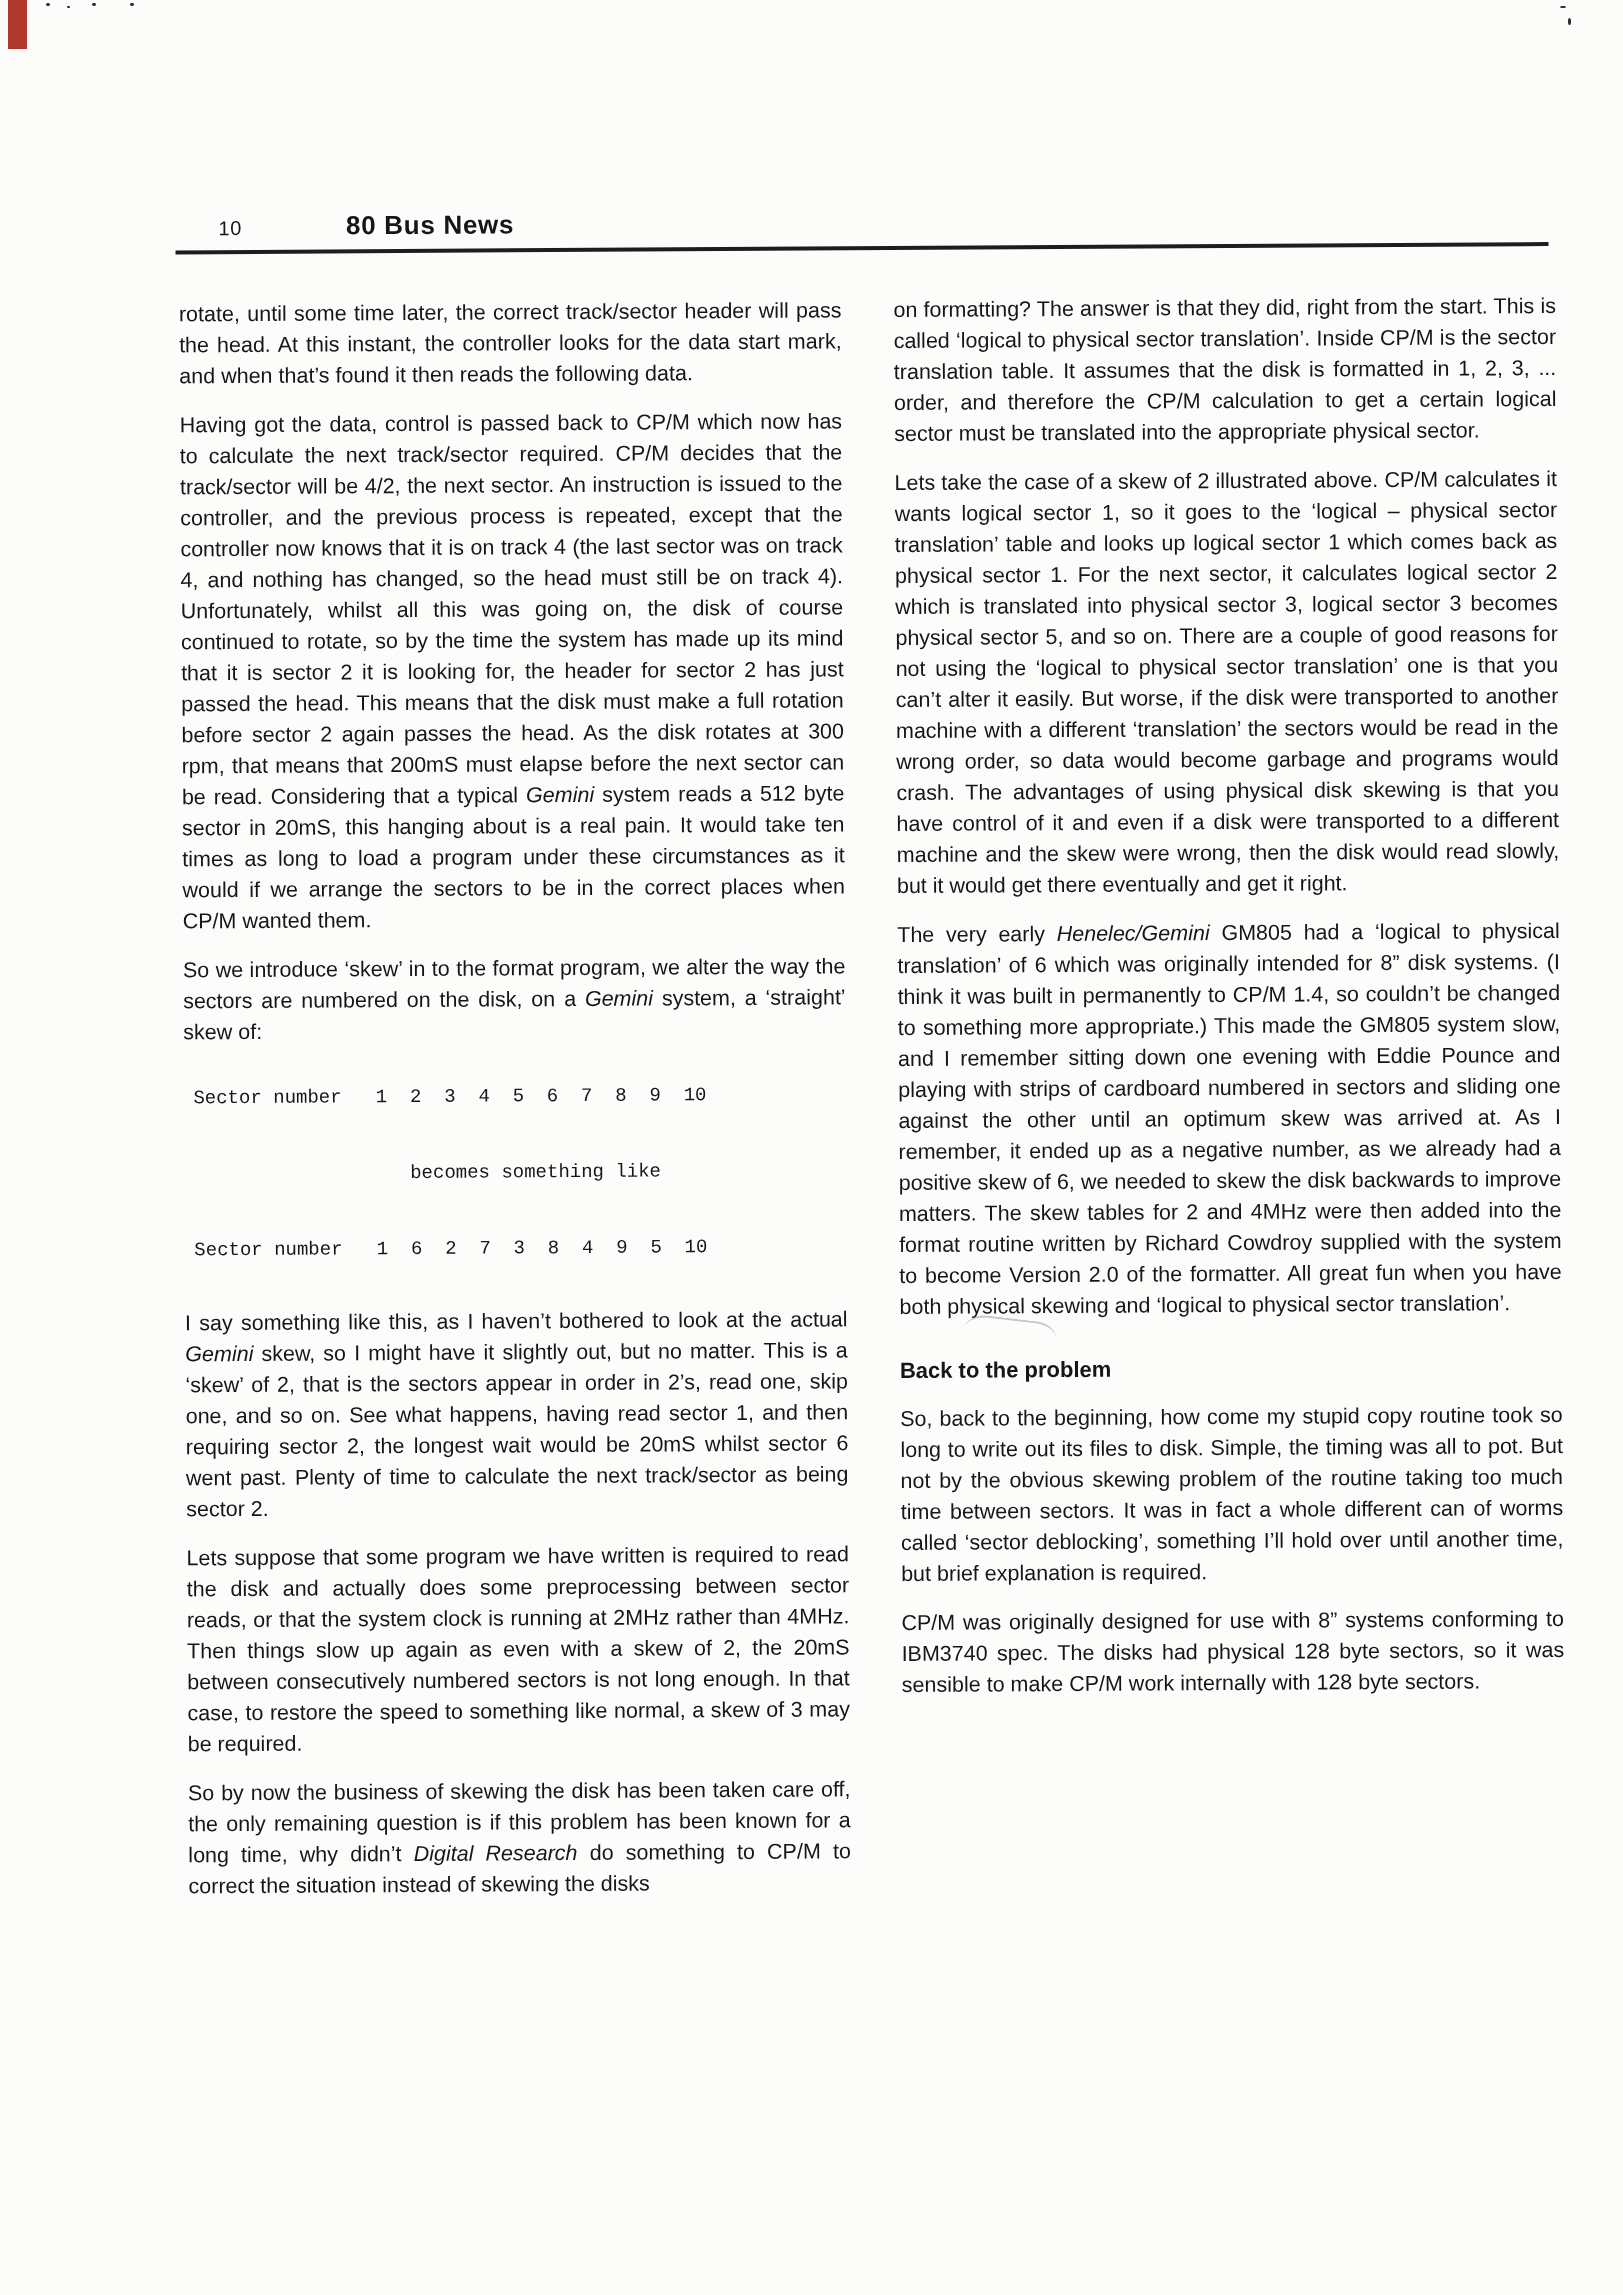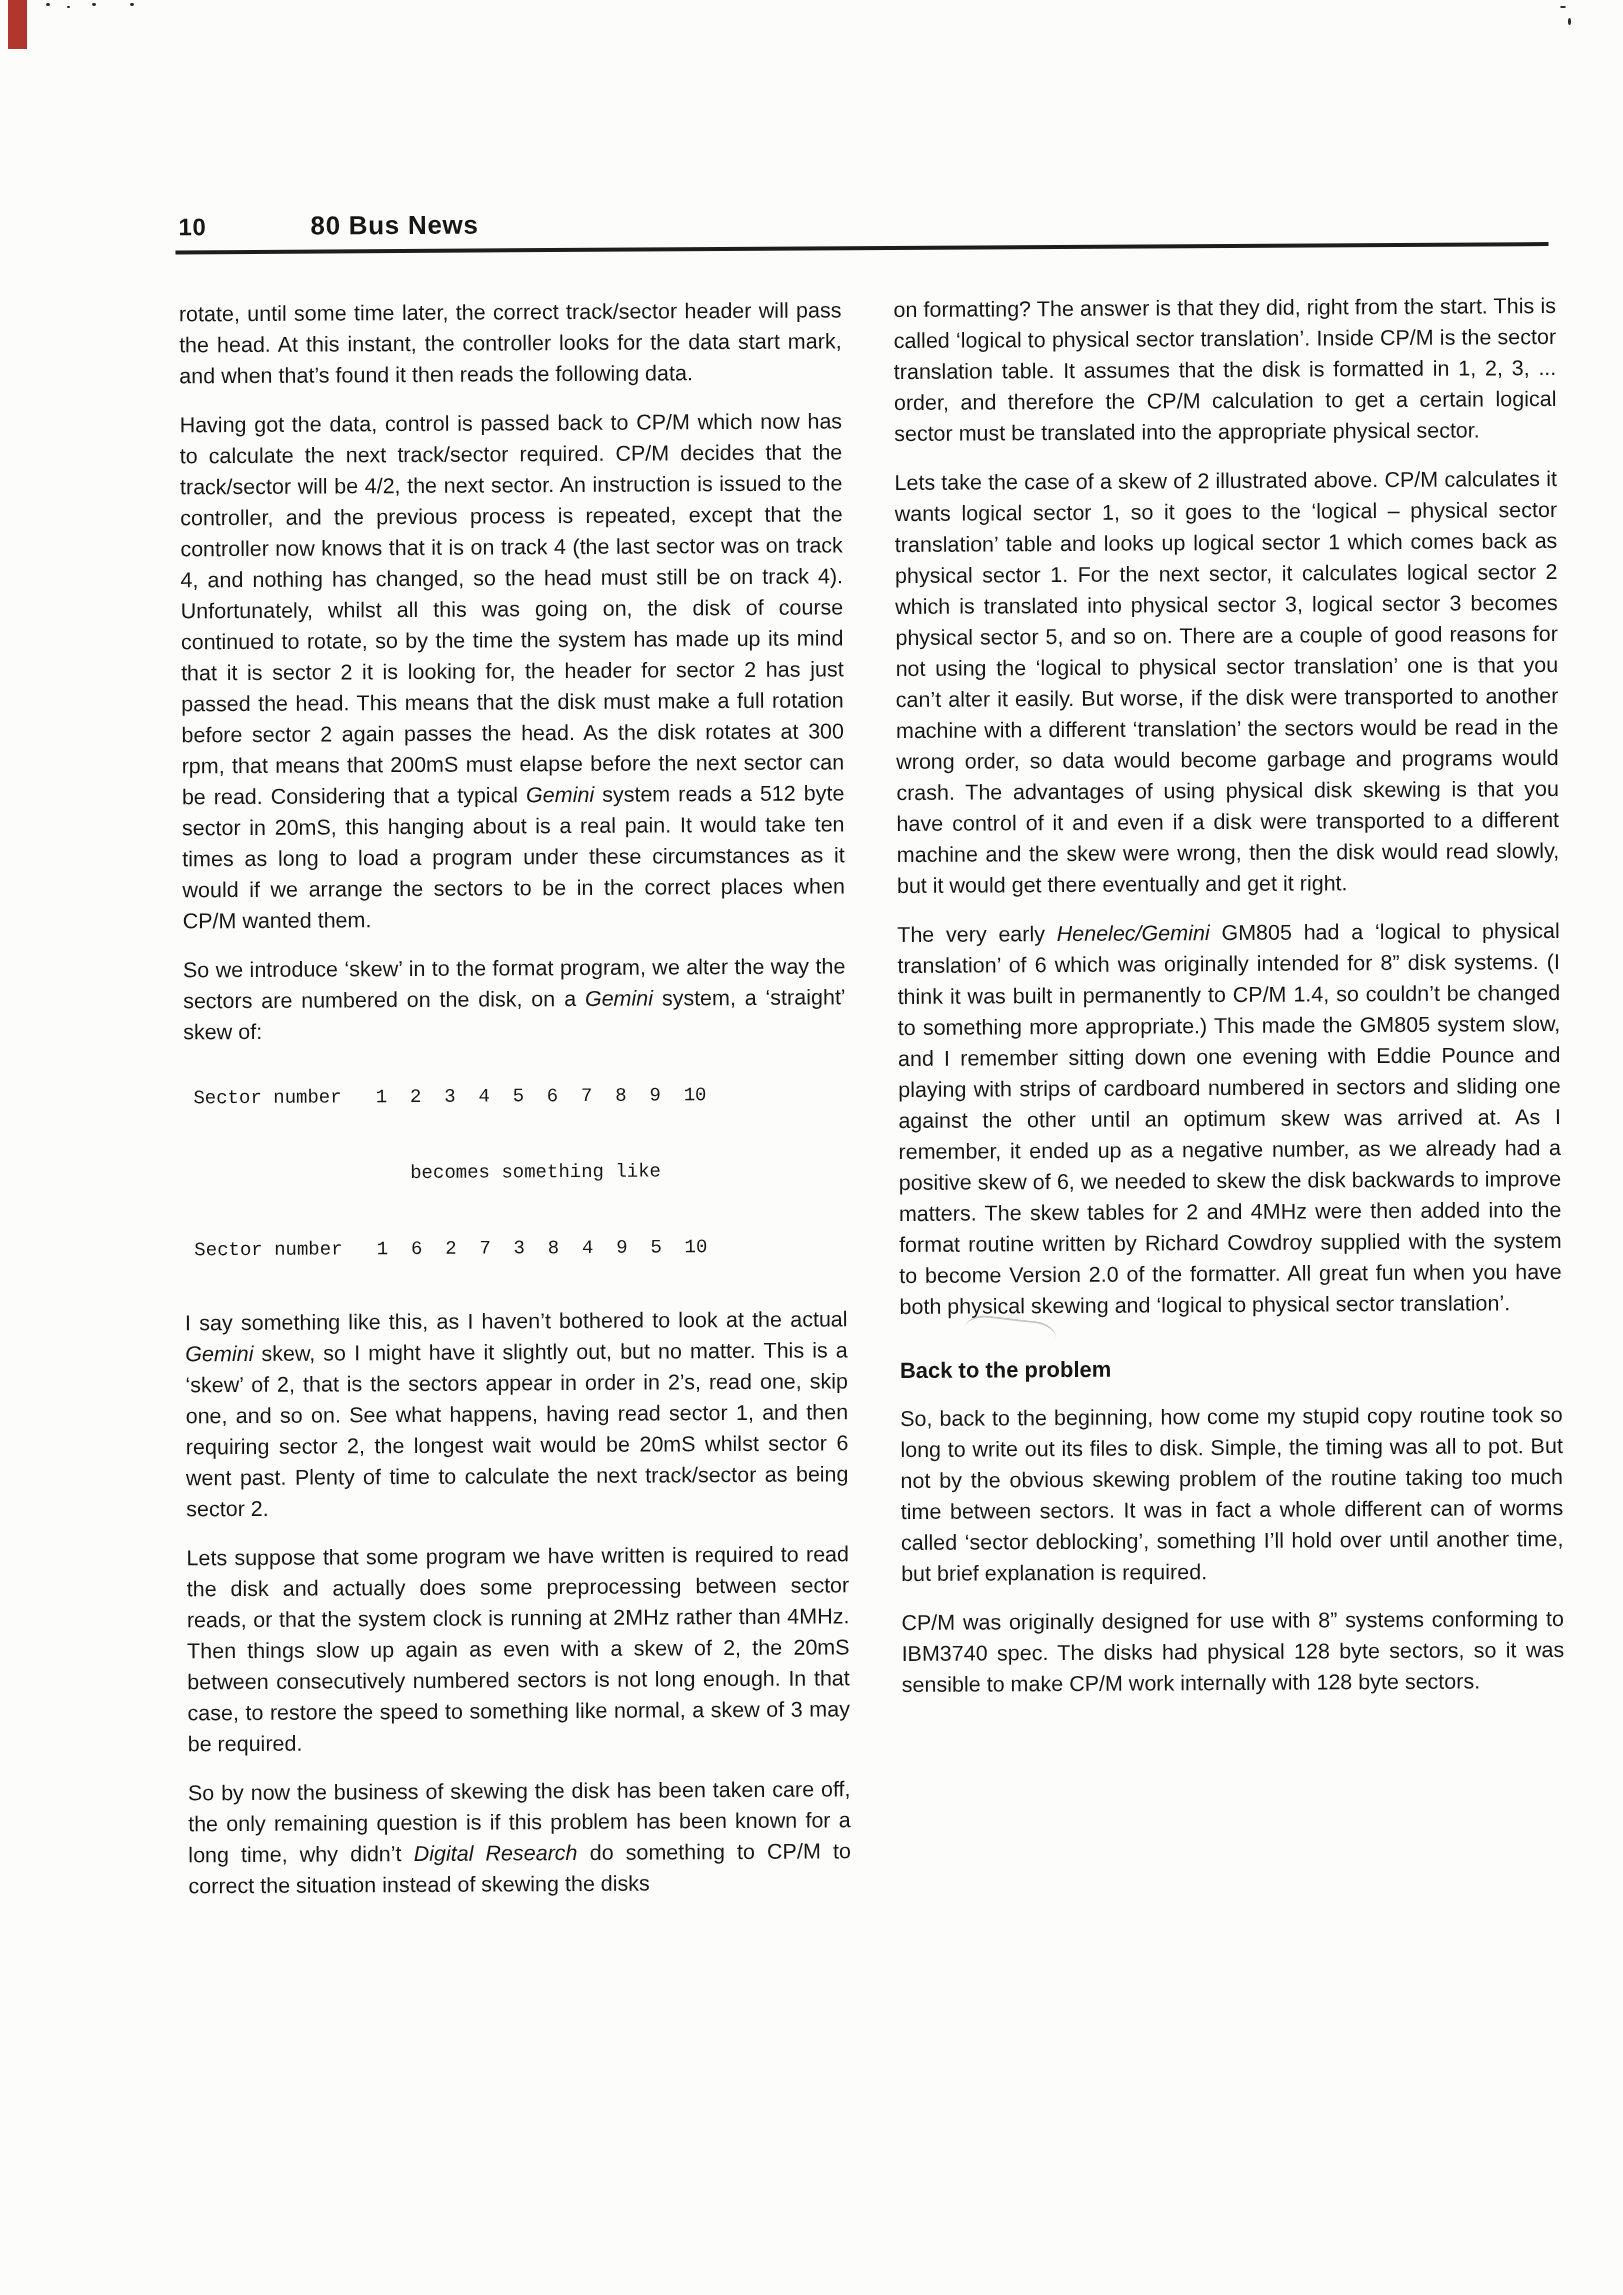--- a/index.html
+++ b/index.html
@@ -9,21 +9,21 @@
     background:#fcfcfb;
     overflow:hidden;
     font-family:"Liberation Sans", sans-serif;
     color:#161616;
   }
   .content {
     position:absolute; left:0; top:0; width:1624px; height:2295px;
     transform:rotate(-0.35deg); transform-origin:55% 0;
   }
   .pagehead { position:absolute; top:207px; left:177px; width:1377px; }
-  .page-number { font-size:24px; font-weight:bold; letter-spacing:0.7px; }
+  .page-number { font-size:20px; font-weight:normal; letter-spacing:0.7px;margin-left:40px; }
   .pub-title { font-size:26px; font-weight:bold; margin-left:104px; letter-spacing:0.7px; }
   .rule { margin-top:8.3px; margin-left:-3.5px; width:1373px; height:3.5px; background:#1d1d1d; }
 
   .cols {
     position:absolute; top:295px; left:177px; width:1377px;
     display:flex; gap:52px;
   }
   .col { width:663px; font-size:21.5px; line-height:31px; text-align:justify; }
   .col p { margin:0 0 18px 0; }
   .it { font-style:italic; }

